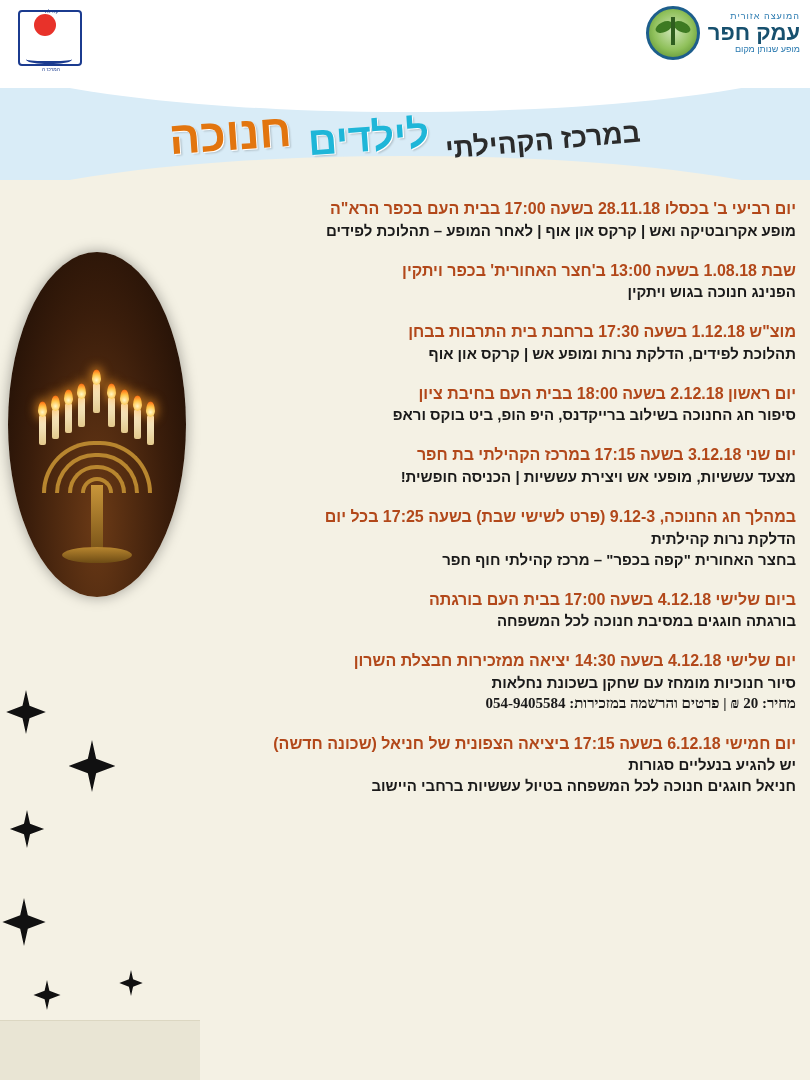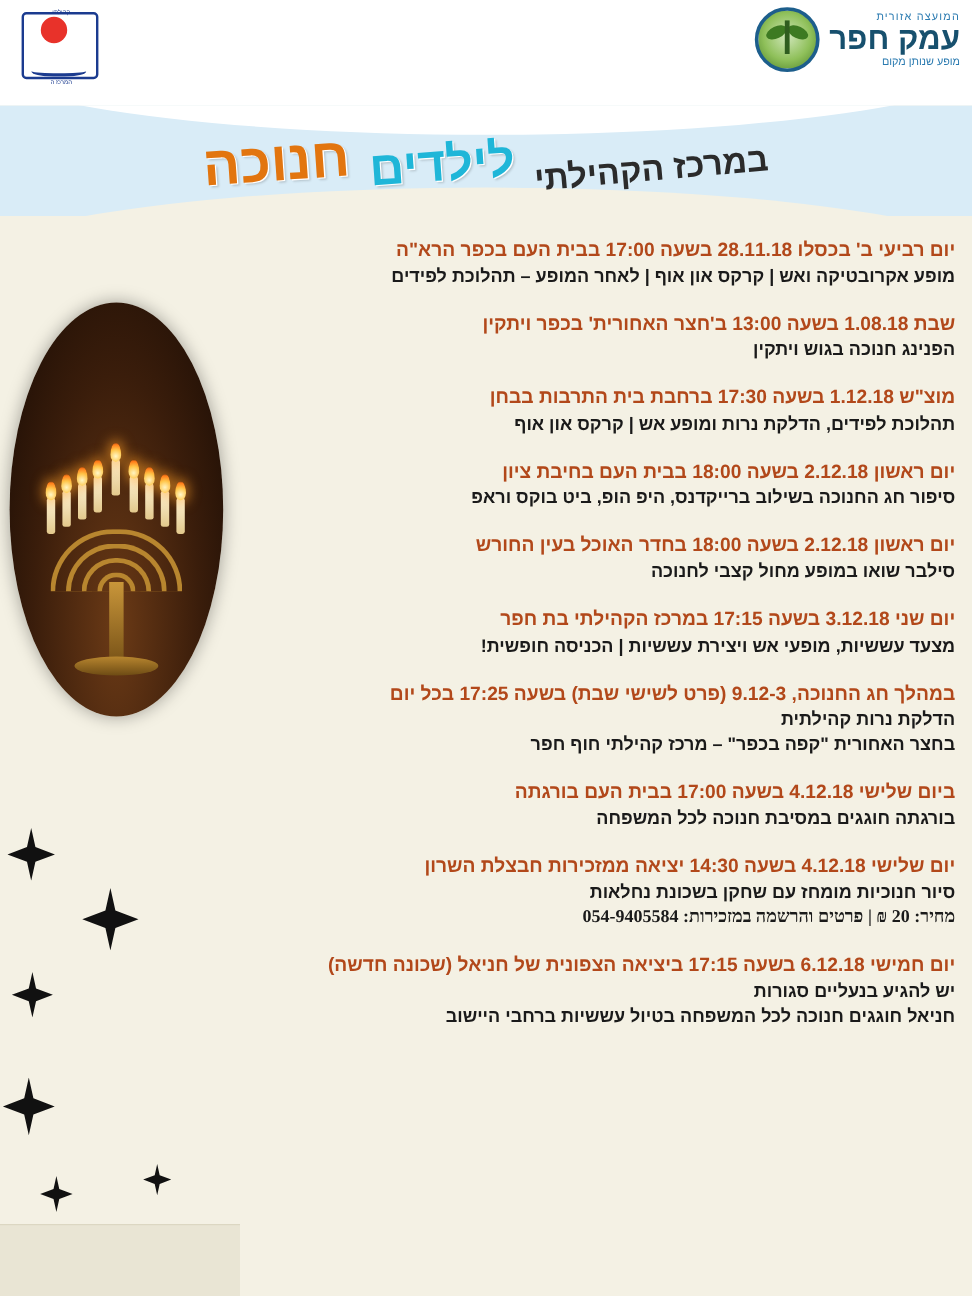--- a/index.html
+++ b/index.html
@@ -59,21 +59,21 @@
     position: absolute;
     right: 10px; top: 6px;
     display: flex; align-items: center; gap: 8px;
   }
   .logo-right .txt {
     text-align: right;
     color: #17506e;
     line-height: 1.05;
   }
   .logo-right .txt .t1 { font-size: 9px; color: #2a7ab0; letter-spacing: 1px; }
-  .logo-right .txt .t2 { font-size: 26px; font-weight: bold; color: #17506e; }
+  .logo-right .txt .t2 { font-size: 22px; font-weight: bold; color: #17506e; }
   .logo-right .txt .t3 { font-size: 9px; color: #2a7ab0; }
   .logo-right .seal {
     width: 54px; height: 54px; border-radius: 50%;
     background: radial-gradient(circle at 50% 45%, #cfe6b9 0%, #8fc05a 55%, #4a7f25 100%);
     border: 3px solid #1d5e8c;
     position: relative;
     overflow: hidden;
   }
   .logo-right .seal::after {
     content: "";
@@ -321,24 +321,20 @@
       <div class="event">
         <div class="ev-head">מוצ"ש 1.12.18 בשעה 17:30 ברחבת בית התרבות בבחן</div>
         <div class="ev-line">תהלוכת לפידים, הדלקת נרות ומופע אש | קרקס און אוף</div>
       </div>
 
       <div class="event">
         <div class="ev-head">יום ראשון 2.12.18 בשעה 18:00 בבית העם בחיבת ציון</div>
         <div class="ev-line">סיפור חג החנוכה בשילוב ברייקדנס, היפ הופ, ביט בוקס וראפ</div>
       </div>
 
-      <div class="event">
-        <div class="ev-head">יום ראשון 2.12.18 בשעה 18:00 בחדר האוכל בעין החורש</div>
-        <div class="ev-line">סילבר שואו במופע מחול קצבי לחנוכה</div>
-      </div>
 
       <div class="event">
         <div class="ev-head">יום שני 3.12.18 בשעה 17:15 במרכז הקהילתי בת חפר</div>
         <div class="ev-line">מצעד עששיות, מופעי אש ויצירת עששיות | הכניסה חופשית!</div>
       </div>
 
       <div class="event">
         <div class="ev-head">במהלך חג החנוכה, 9.12-3 (פרט לשישי שבת) בשעה 17:25 בכל יום</div>
         <div class="ev-line">הדלקת נרות קהילתית</div>
         <div class="ev-line">בחצר האחורית "קפה בכפר" – מרכז קהילתי חוף חפר</div>

